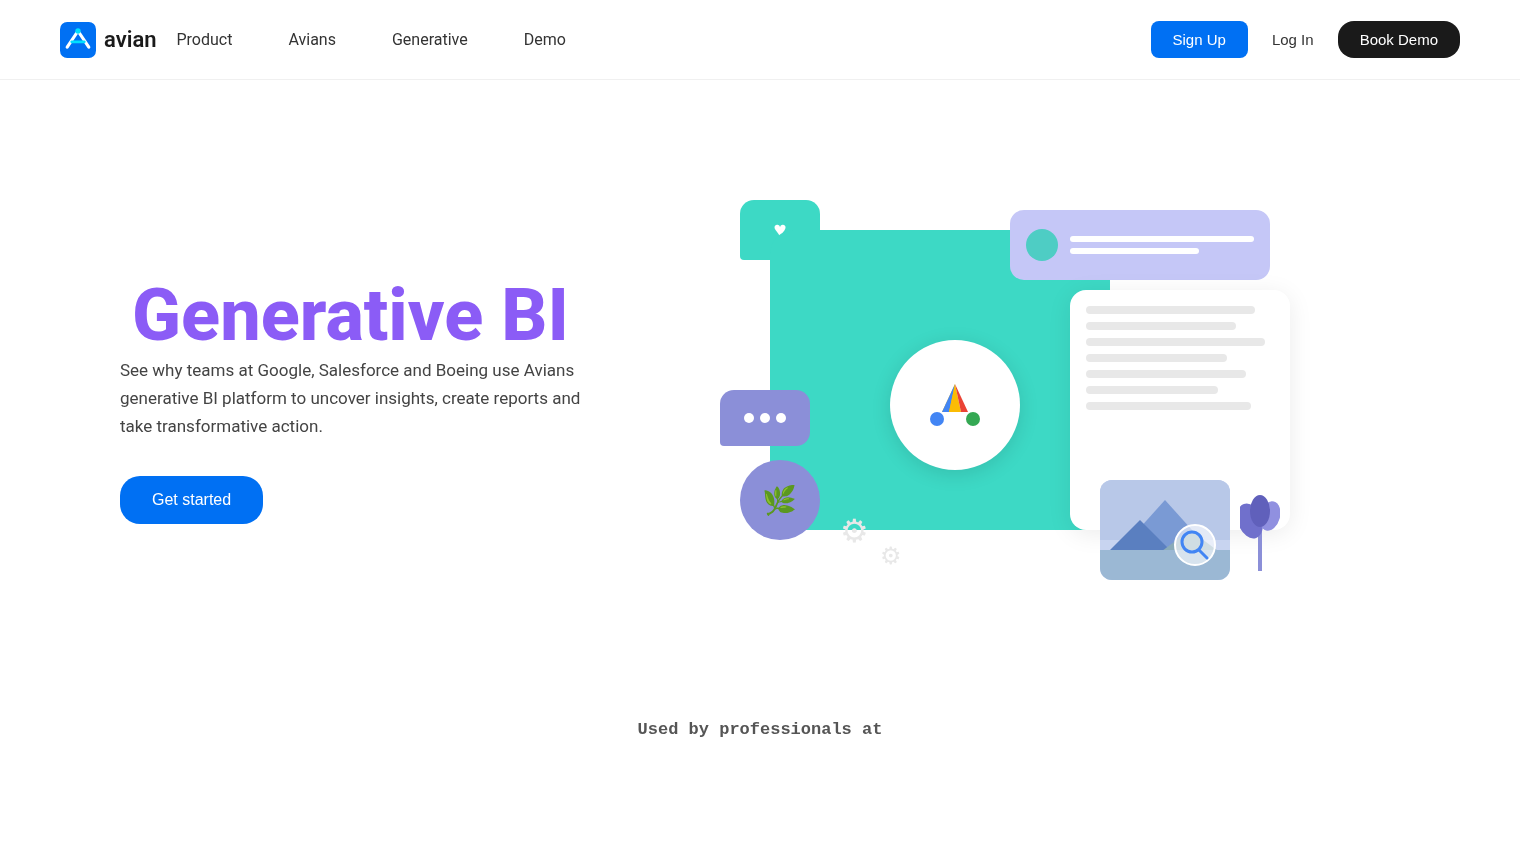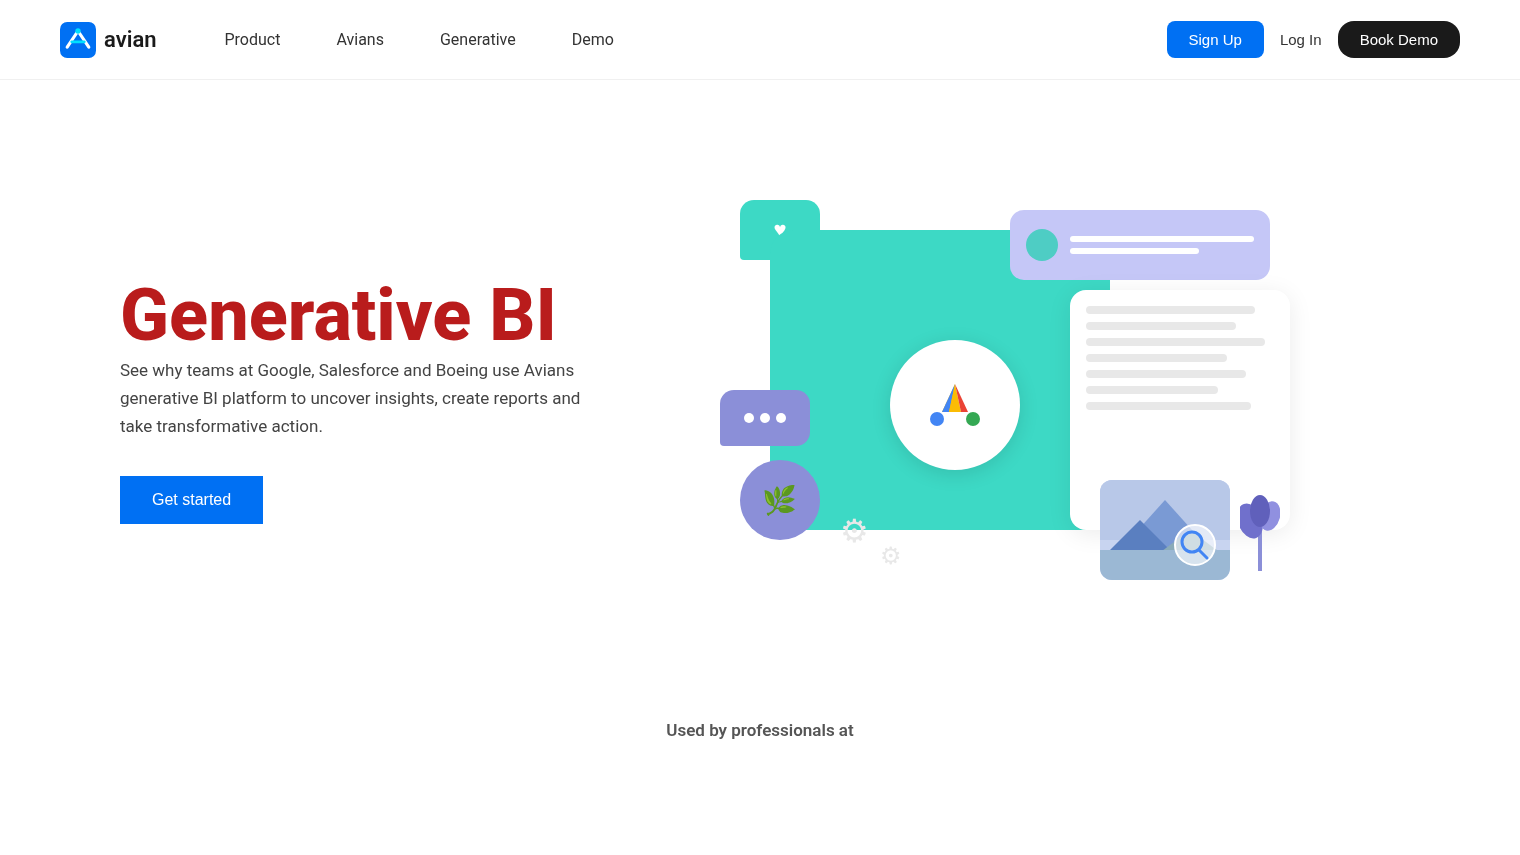--- a/index.html
+++ b/index.html
@@ -23,21 +23,20 @@
       align-items: center;
       justify-content: space-between;
       padding: 0 60px;
       height: 80px;
       border-bottom: 1px solid #f0f0f0;
     }
 
     .nav-left {
       display: flex;
       align-items: center;
-      gap: 48px;
       justify-content: center;
     }
 
     .logo {
       display: flex;
       align-items: center;
       gap: 8px;
       text-decoration: none;
     }
 
@@ -63,21 +62,21 @@
       text-decoration: none;
       color: #333;
       font-size: 16px;
       font-weight: 400;
       margin-left: 20px;
     }
 
     .nav-right {
       display: flex;
       align-items: center;
-      gap: 0;
+      gap: 8px;
     }
 
     .btn-sign-up {
       background: #0070f3;
       color: #fff;
       border: none;
       border-radius: 8px;
       padding: 10px 22px;
       font-size: 15px;
       font-weight: 500;
@@ -115,21 +114,22 @@
     }
 
     .hero-left {
       max-width: 560px;
     }
 
     .hero-title-bold {
       font-size: 72px;
       font-weight: 800;
       line-height: 1.1;
-      color: #b91c1c;
+      color: #8b5cf6;
+      margin-left: 12px;
     }
 
     .hero-title-light {
       font-size: 72px;
       font-weight: 300;
       line-height: 1.1;
       color: #0a0a0a;
       margin-top: 4px;
     }
 
@@ -143,21 +143,21 @@
     .hero-buttons {
       display: flex;
       gap: 16px;
       margin-top: 36px;
     }
 
     .btn-get-started {
       background: #0070f3;
       color: #fff;
       border: none;
-      border-radius: 0;
+      border-radius: 20px;
       padding: 15px 32px;
       font-size: 16px;
       font-weight: 500;
       cursor: pointer;
     }
 
     .btn-book-demo-hero {
       background: #1a1a1a;
       color: #fff;
       border: none;
@@ -390,20 +390,21 @@
       color: #8b8fd8;
     }
 
     
     .used-by {
       text-align: center;
       padding: 20px 0 30px;
       font-size: 17px;
       font-weight: 600;
       color: #555;
+      font-family: Liberation Mono, monospace;
     }
 
     
     .mountain-svg {
       width: 100%;
       height: 100%;
     }
   </style>
 </head>
 <body>

